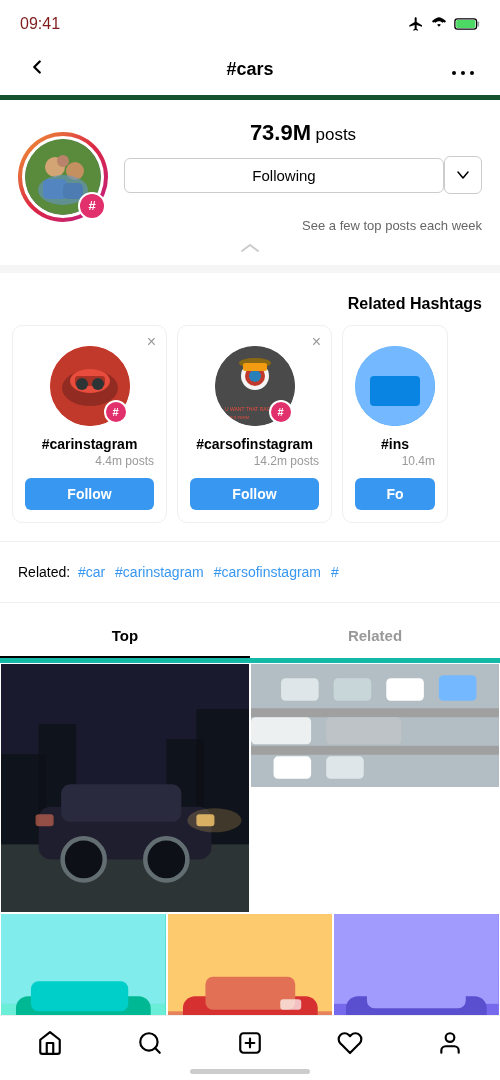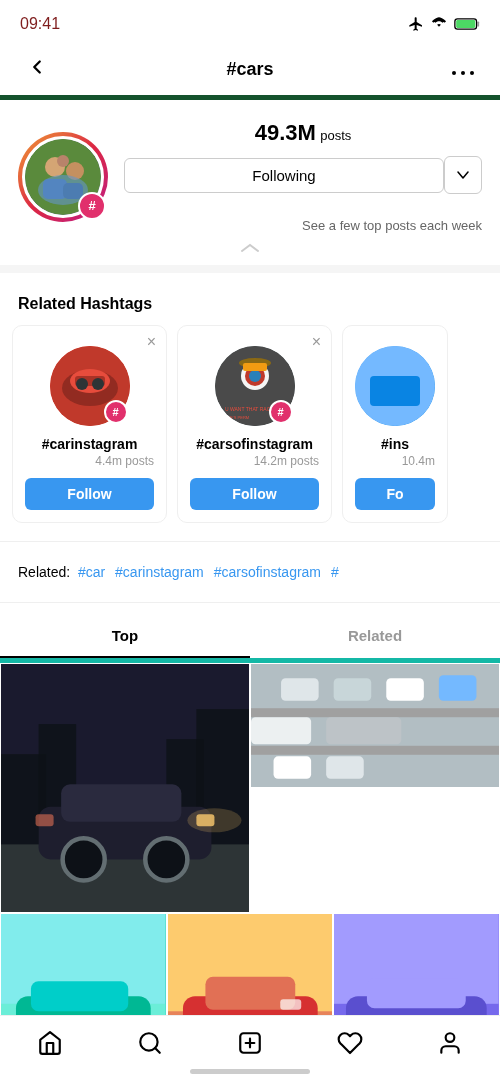--- a/index.html
+++ b/index.html
@@ -127,21 +127,21 @@
     .posts-count {
       text-align: center;
       margin-bottom: 10px;
     }
     .posts-number {
       font-size: 22px;
       font-weight: 700;
       color: #000;
     }
     .posts-label {
-      font-size: 13px;
+      font-size: 17px;
       color: #000;
       text-align: right;
     }
     .follow-row {
       display: flex;
       align-items: center;
       justify-content: space-between;
     }
     .following-btn {
       flex: 1;
@@ -188,20 +188,21 @@
 
     
     .related-section {
       padding: 10px 0 6px;
     }
     .related-title {
       font-size: 16px;
       font-weight: 600;
       color: #000;
       padding: 0 18px 12px;
+      text-align: right;
     }
     .hashtag-cards {
       display: flex;
       gap: 0;
       padding-left: 12px;
       overflow-x: auto;
     }
     .hashtag-cards::-webkit-scrollbar { display: none; }
     .hashtag-card {
       min-width: 155px;
@@ -430,21 +431,21 @@
         </div>
       </div>
     </div>
     <div class="hashtag-badge">
       <span>#</span>
     </div>
   </div>
 
   <div class="profile-info">
     <div class="posts-count">
-      <span class="posts-number">49.3M</span>
+      <span class="posts-number">73.9M</span>
       <span class="posts-label">posts</span>
     </div>
     <div class="follow-row">
       <button class="following-btn">Following</button>
       <button class="dropdown-btn">
         <svg width="12" height="8" viewBox="0 0 12 8">
           <polyline points="1 1 6 7 11 1" fill="none" stroke="#000" stroke-width="1.5" stroke-linecap="round" stroke-linejoin="round"></polyline>
         </svg>
       </button>
     </div>

